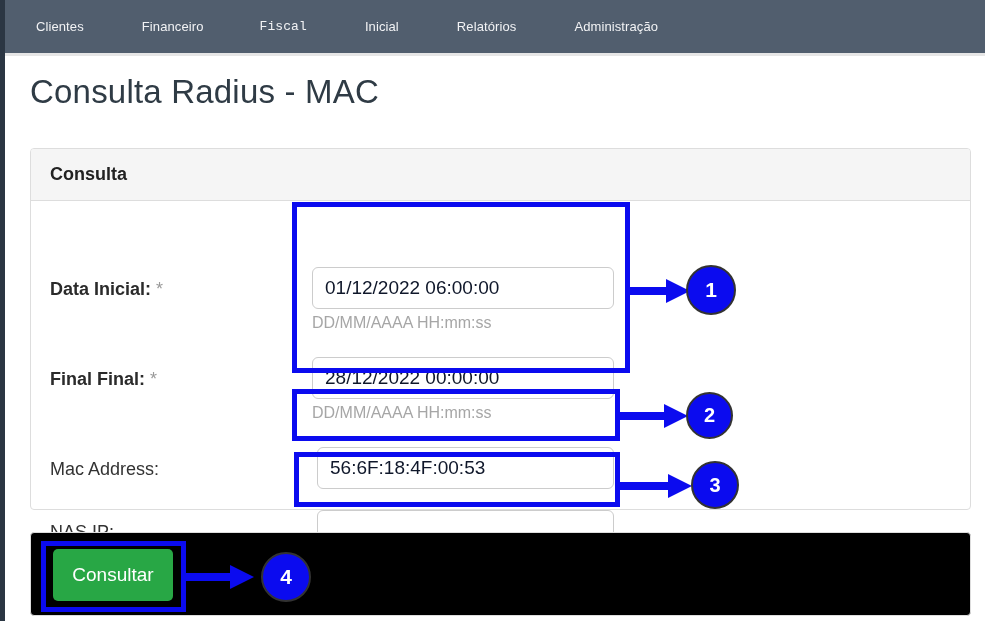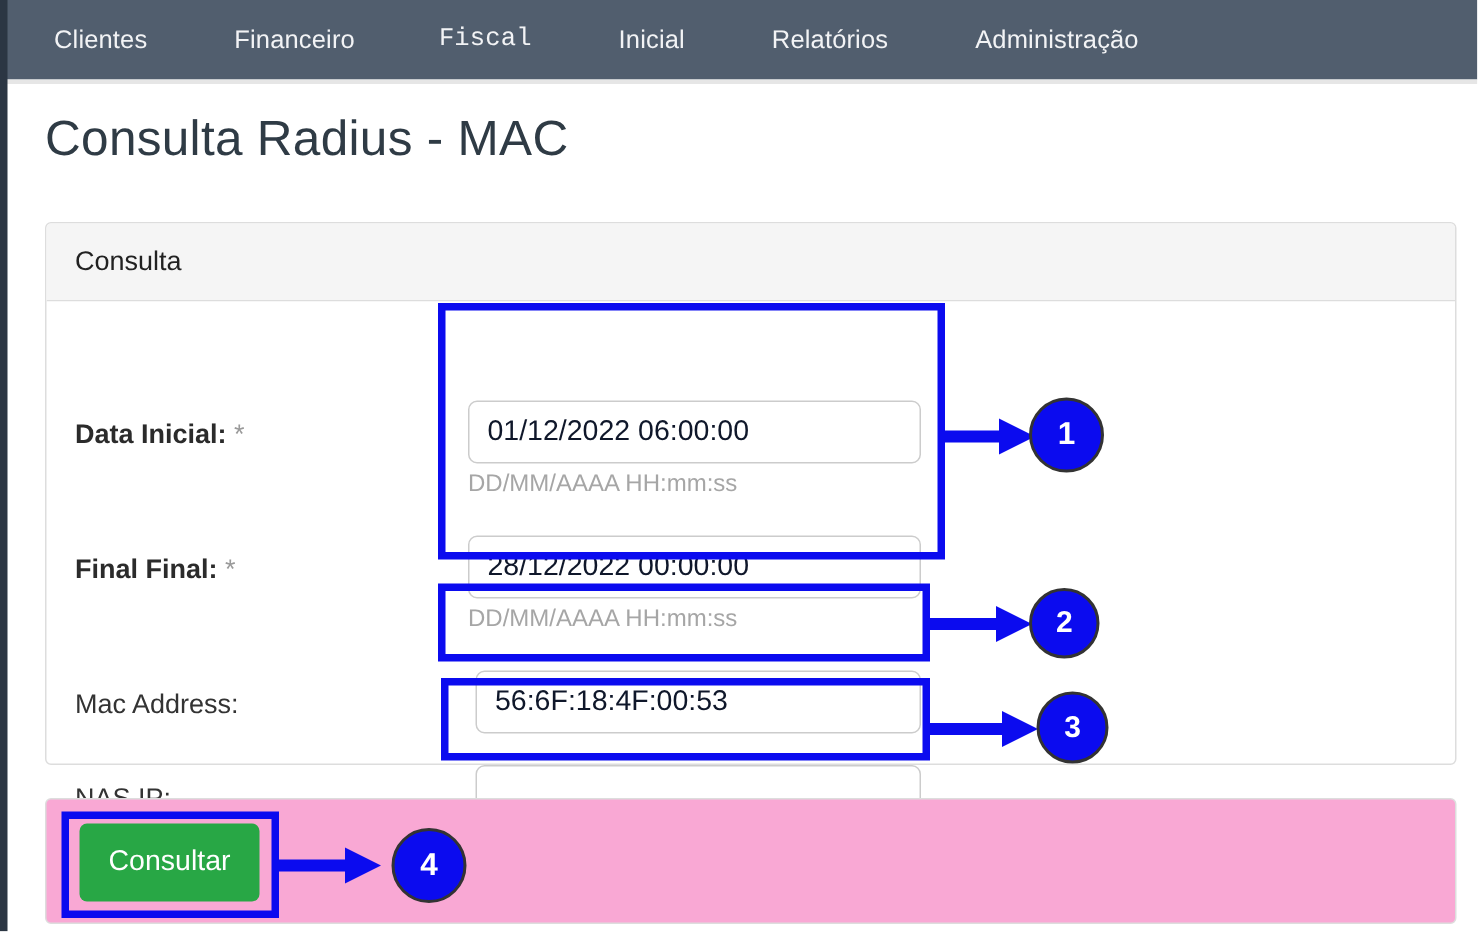--- a/index.html
+++ b/index.html
@@ -32,21 +32,21 @@
     position: absolute;
     left: 0; top: 0;
     width: 985px; height: 53px;
     background: #515e6e;
     display: flex;
     align-items: center;
     z-index: 5;
   }
   .nav-item {
     color: #f2f3f5;
-    font-size: 17px;
+    font-size: 13px;
     line-height: 53px;
     white-space: nowrap;
     padding: 0 18px;
     cursor: pointer;
     letter-spacing: 0.1px;
   }
   .nav-item:first-child { margin-left: 18px; }
   .nav-gap-a { margin-left: 22px; }
   .nav-gap-b { margin-left: 20px; font-family: Liberation Mono, monospace; }
   .nav-gap-c { margin-left: 22px; }
@@ -84,21 +84,21 @@
     height: 52px;
     background: #f5f5f5;
     border-bottom: 1px solid #dddddd;
     border-radius: 3px 3px 0 0;
     display: flex;
     align-items: center;
     padding-left: 19px;
   }
   .panel-head-title {
     font-size: 18px;
-    font-weight: normal;
+    font-weight: bold;
     color: #222222;
   }
   .panel-body {
     position: relative;
     height: 309px;
   }
 
   
   .field-label {
     position: absolute;
@@ -128,21 +128,21 @@
     font-size: 16px;
     color: #a6a6a6;
     white-space: nowrap;
   }
 
   
   .footer-panel {
     position: absolute;
     left: 30px; top: 532px;
     width: 941px; height: 84px;
-    background: #f9a8d4;
+    background: #000000;
     border: 1px solid #dddddd;
     border-radius: 4px;
   }
   .btn-consultar {
     position: absolute;
     left: 22px; top: 16px;
     width: 120px; height: 52px;
     background: #28a745;
     border: none;
     border-radius: 5px;

